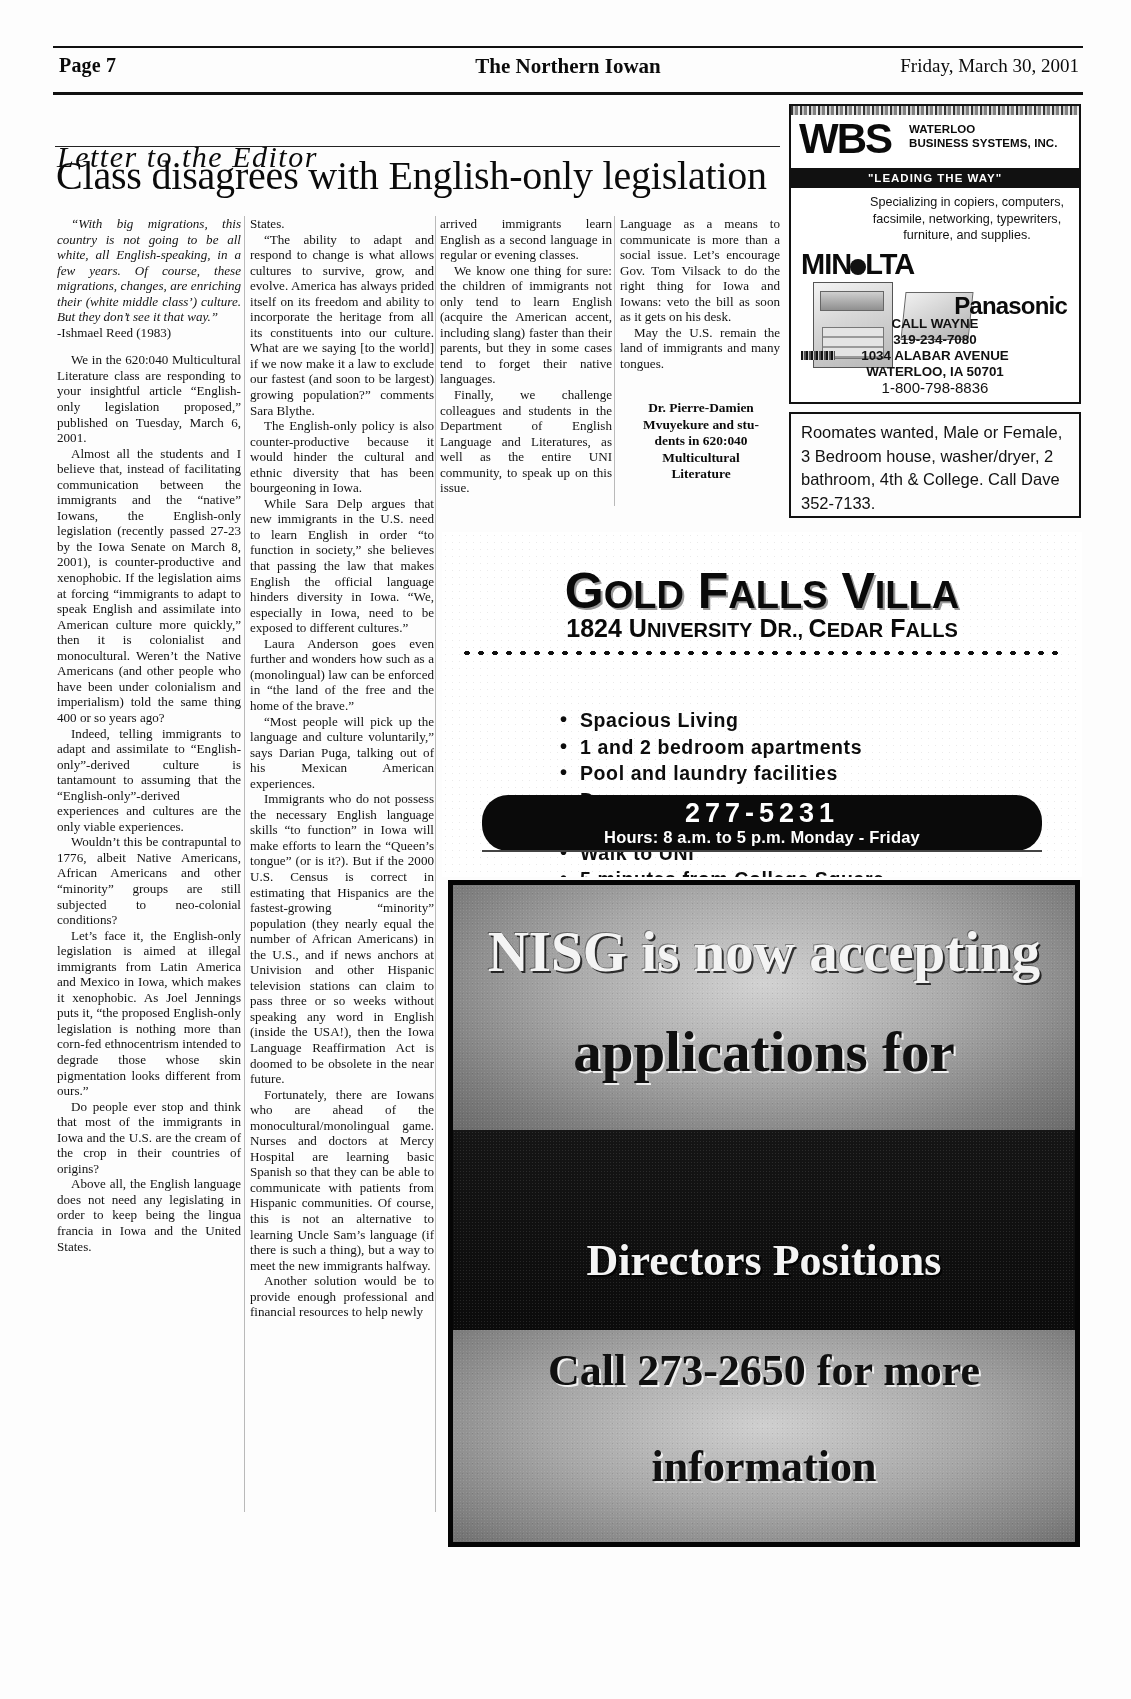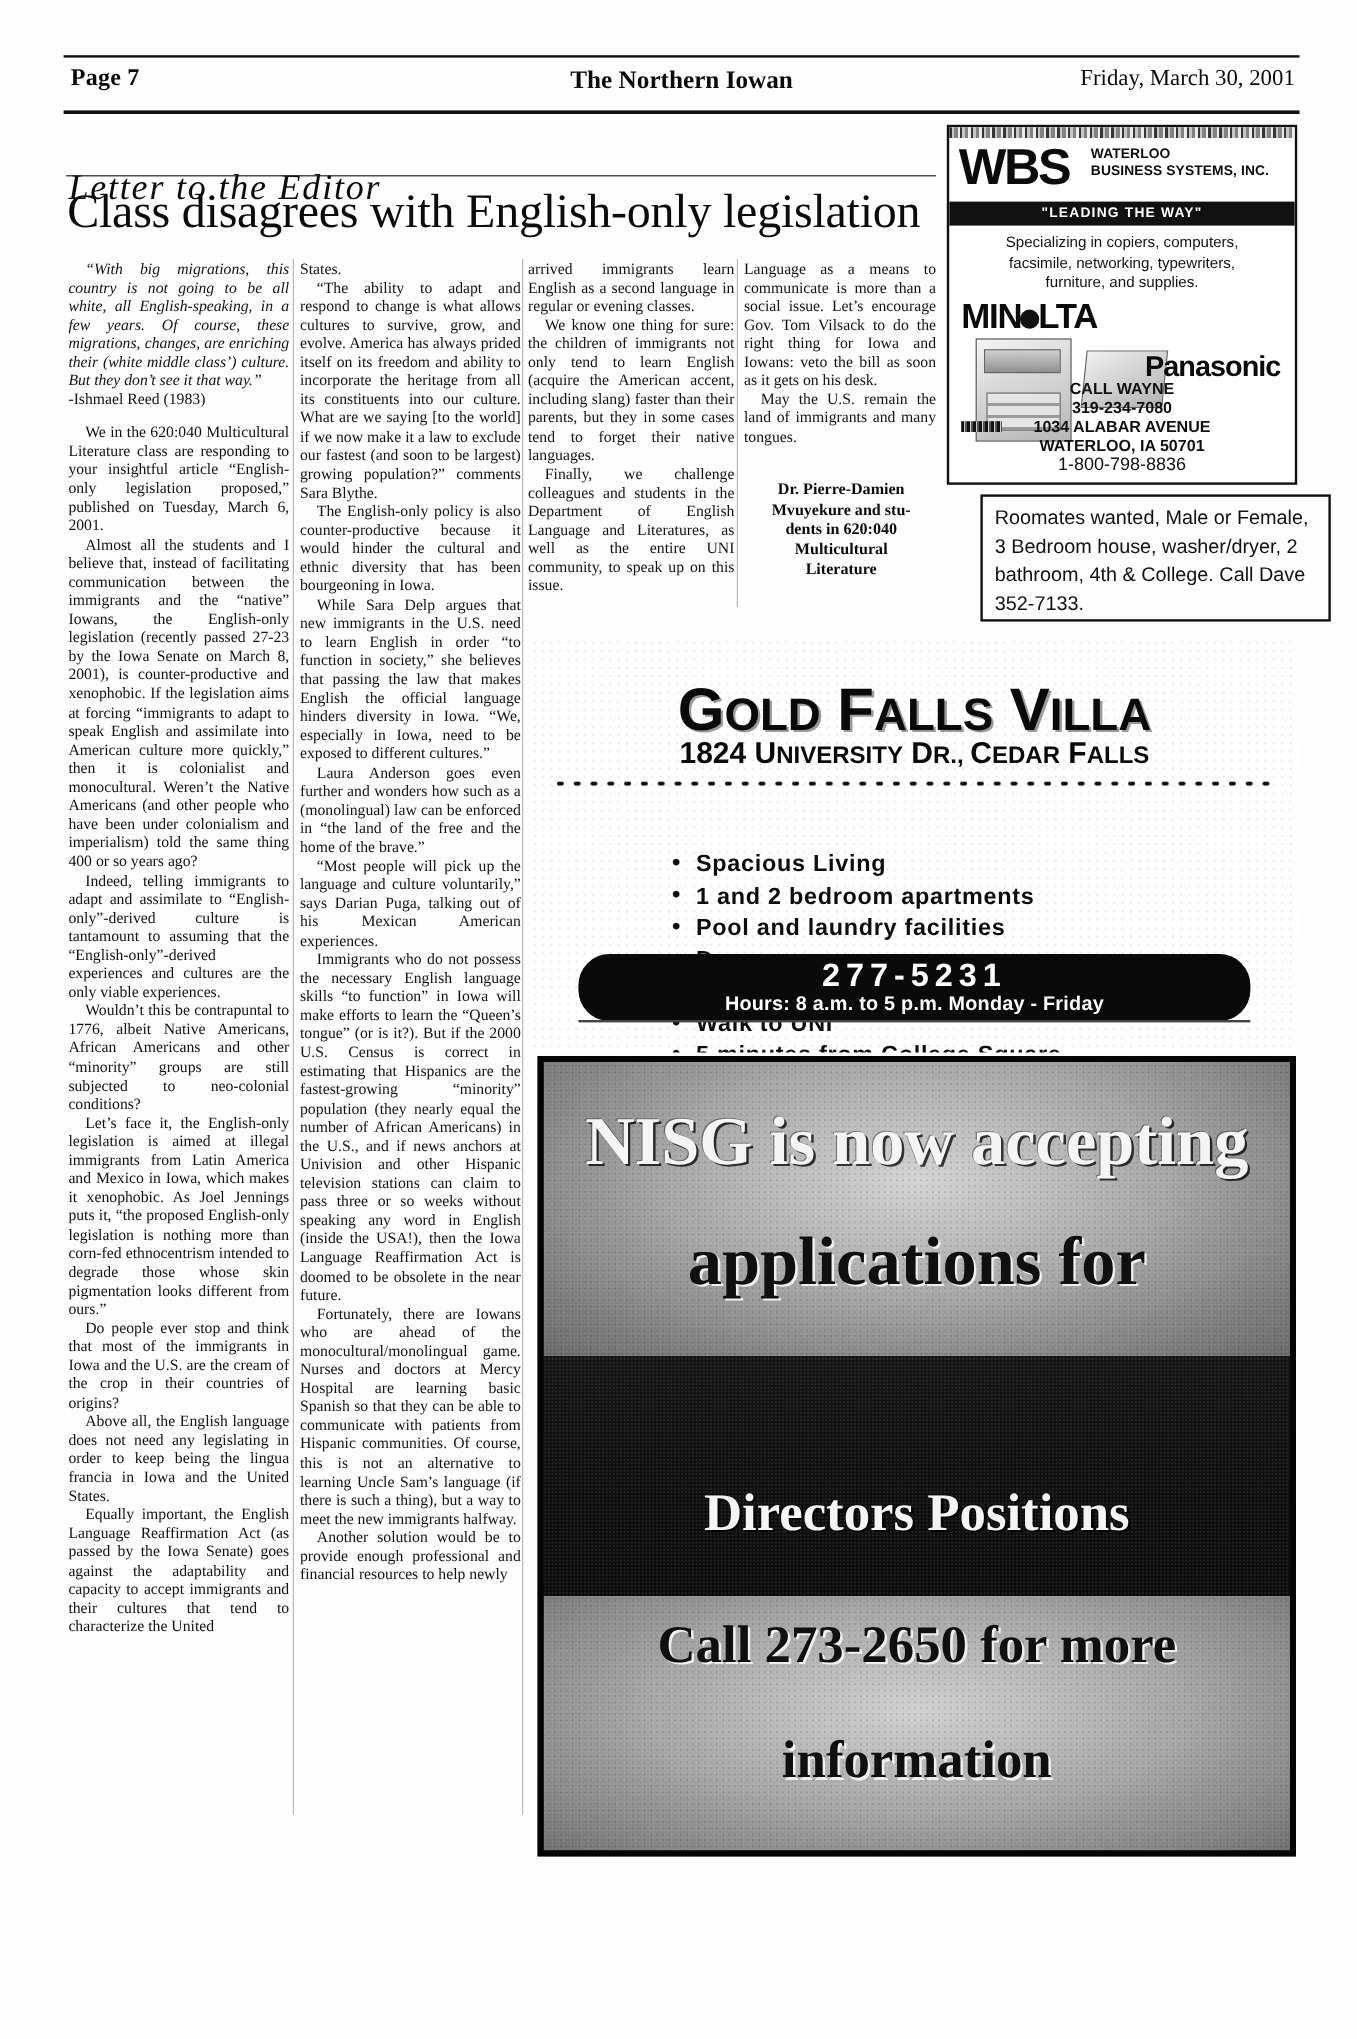--- a/index.html
+++ b/index.html
@@ -160,20 +160,21 @@
     text-align: center;
     line-height: 20px;
   }
   .wbs .special {
     position: absolute; left: 0; top: 88px; width: 100%;
     text-align: center;
     font-family: "Liberation Sans", sans-serif;
     font-size: 12.6px;
     line-height: 16.5px;
     color: #111;
+    padding-left: 32px;
   }
   .wbs .minolta {
     position: absolute; left: 10px; top: 142px;
     font-family: "Liberation Sans", sans-serif;
     font-weight: bold;
     font-size: 29px;
     letter-spacing: -1px;
   }
   .wbs .minolta .dot {
     display: inline-block;
@@ -225,21 +226,21 @@
     font-size: 15px;
   }
   .wbs .smallbar {
     position: absolute; left: 10px; bottom: 42px; width: 34px; height: 9px;
     background: repeating-linear-gradient(90deg,#111 0 2px,#ccc 2px 3px,#555 3px 5px);
   }
 
   
   .roommate {
     position: absolute;
-    left: 817px; top: 412px; width: 292px; height: 106px;
+    left: 789px; top: 412px; width: 292px; height: 106px;
     border: 2px solid #111;
     box-sizing: border-box;
     padding: 7px 9px 0 10px;
     font-family: "Liberation Sans", sans-serif;
     font-size: 16.5px;
     line-height: 23.5px;
     color: #111;
   }
 
   
@@ -399,21 +400,20 @@
   <div class="col" id="col1">
     <p class="epigraph">“With big migrations, this country is not going to be all white, all English-speaking, in a few years. Of course, these migrations, changes, are enriching their (white middle class’) culture. But they don’t see it that way.”</p>
     <p class="attrib">-Ishmael Reed (1983)</p>
     <p class="gap">We in the 620:040 Multicultural Literature class are responding to your insightful article “English-only legislation proposed,” published on Tuesday, March 6, 2001.</p>
     <p>Almost all the students and I believe that, instead of facilitating communication between the immigrants and the “native” Iowans, the English-only legislation (recently passed 27-23 by the Iowa Senate on March 8, 2001), is counter-productive and xenophobic. If the legislation aims at forcing “immigrants to adapt to speak English and assimilate into American culture more quickly,” then it is colonialist and monocultural. Weren’t the Native Americans (and other people who have been under colonialism and imperialism) told the same thing 400 or so years ago?</p>
     <p>Indeed, telling immigrants to adapt and assimilate to “English-only”-derived culture is tantamount to assuming that the “English-only”-derived experiences and cultures are the only viable experiences.</p>
     <p>Wouldn’t this be contrapuntal to 1776, albeit Native Americans, African Americans and other “minority” groups are still subjected to neo-colonial conditions?</p>
     <p>Let’s face it, the English-only legislation is aimed at illegal immigrants from Latin America and Mexico in Iowa, which makes it xenophobic. As Joel Jennings puts it, “the proposed English-only legislation is nothing more than corn-fed ethnocentrism intended to degrade those whose skin pigmentation looks different from ours.”</p>
     <p>Do people ever stop and think that most of the immigrants in Iowa and the U.S. are the cream of the crop in their countries of origins?</p>
     <p>Above all, the English language does not need any legislating in order to keep being the lingua francia in Iowa and the United States.</p>
-    <p>Equally important, the English Language Reaffirmation Act (as passed by the Iowa Senate) goes against the adaptability and capacity to accept immigrants and their cultures that tend to characterize the United</p>
   </div>
 
   <div class="col" id="col2">
     <p class="noind">States.</p>
     <p>“The ability to adapt and respond to change is what allows cultures to survive, grow, and evolve. America has always prided itself on its freedom and ability to incorporate the heritage from all its constituents into our culture. What are we saying [to the world] if we now make it a law to exclude our fastest (and soon to be largest) growing population?” comments Sara Blythe.</p>
     <p>The English-only policy is also counter-productive because it would hinder the cultural and ethnic diversity that has been bourgeoning in Iowa.</p>
     <p>While Sara Delp argues that new immigrants in the U.S. need to learn English in order “to function in society,” she believes that passing the law that makes English the official language hinders diversity in Iowa. “We, especially in Iowa, need to be exposed to different cultures.”</p>
     <p>Laura Anderson goes even further and wonders how such as a (monolingual) law can be enforced in “the land of the free and the home of the brave.”</p>
     <p>“Most people will pick up the language and culture voluntarily,” says Darian Puga, talking out of his Mexican American experiences.</p>
     <p>Immigrants who do not possess the necessary English language skills “to function” in Iowa will make efforts to learn the “Queen’s tongue” (or is it?). But if the 2000 U.S. Census is correct in estimating that Hispanics are the fastest-growing “minority” population (they nearly equal the number of African Americans) in the U.S., and if news anchors at Univision and other Hispanic television stations can claim to pass three or so weeks without speaking any word in English (inside the USA!), then the Iowa Language Reaffirmation Act is doomed to be obsolete in the near future.</p>

